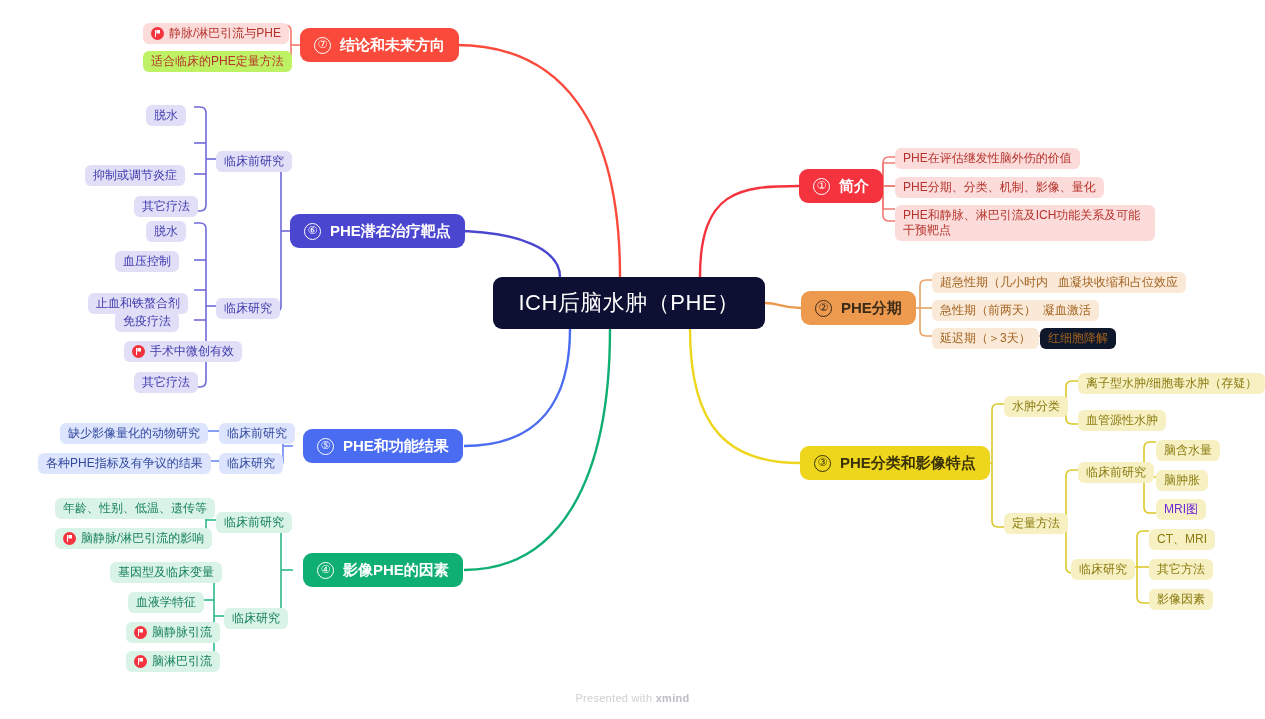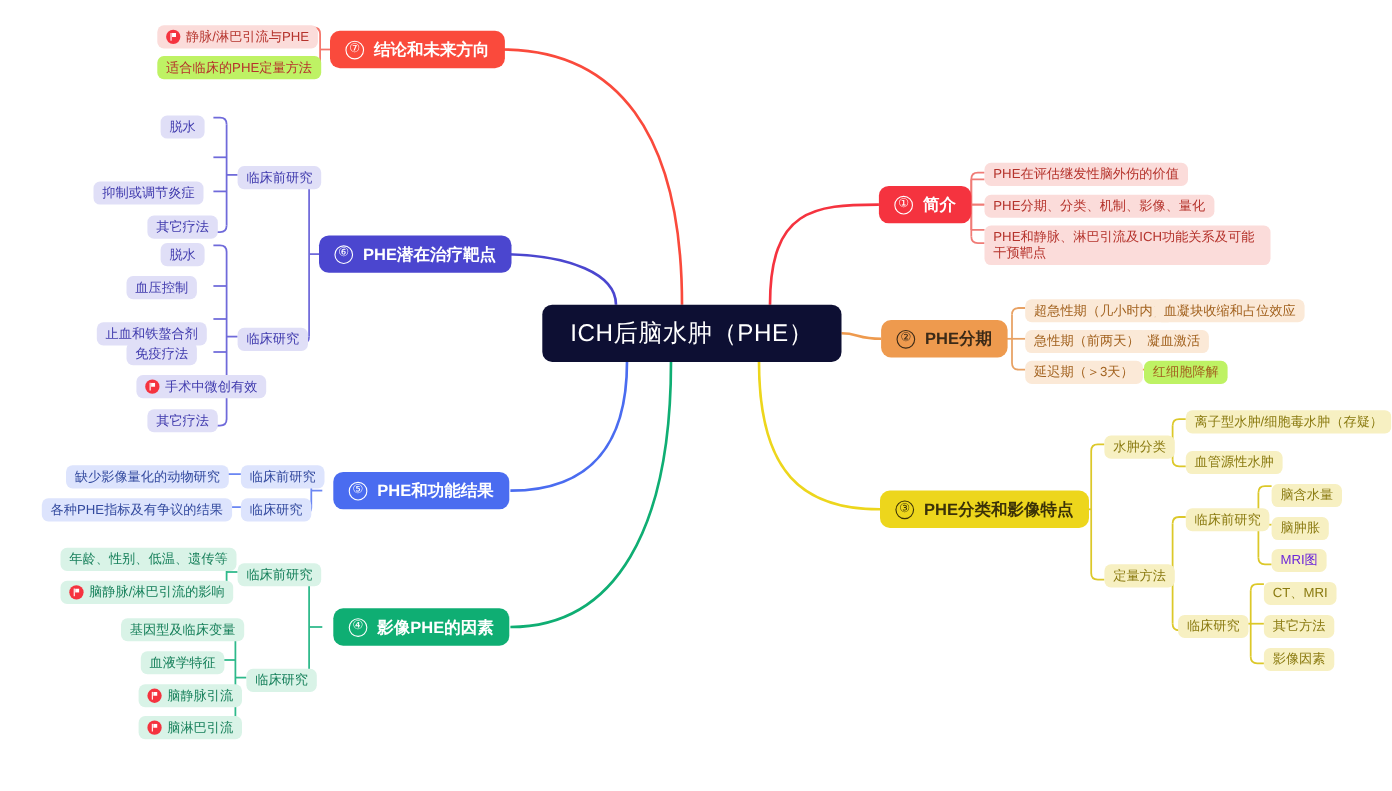--- a/index.html
+++ b/index.html
@@ -254,21 +254,21 @@
   </div>
   <div class="node" style="left:932px; top:300px; background:#fbe9d7; color:#a2621f;">
     <span>急性期（前两天）</span>
   </div>
   <div class="node" style="left:1035px; top:300px; background:#fbe9d7; color:#a2621f;">
     <span>凝血激活</span>
   </div>
   <div class="node" style="left:932px; top:328px; background:#fbe9d7; color:#a2621f;">
     <span>延迟期（＞3天）</span>
   </div>
-  <div class="node" style="left:1040px; top:328px; background:#bef264; color:#a2621f;">
+  <div class="node" style="left:1040px; top:328px; background:#0f172a; color:#a2621f;">
     <span>红细胞降解</span>
   </div>
 
   <div class="branch" style="left:800px; top:446px; background:#edd61c; color:#3b3208;">
     <span class="num">③</span>
     <span>PHE分类和影像特点</span>
   </div>
   <div class="node" style="left:1004px; top:396px; background:#f7f0c2; color:#8a7a10;">
     <span>水肿分类</span>
   </div>
@@ -399,14 +399,17 @@
     <span>结论和未来方向</span>
   </div>
   <div class="node" style="left:143px; top:23px; background:#fbdcda; color:#b5332c;">
     <span class="flag-icon"></span>
     <span>静脉/淋巴引流与PHE</span>
   </div>
   <div class="node" style="left:143px; top:51px; background:#bef264; color:#b5332c;">
     <span>适合临床的PHE定量方法</span>
   </div>
 
+  <div class="watermark">
+    <span>Presented with </span><b>xmind</b>
+  </div>
 
 </div>
 
 </body></html>

